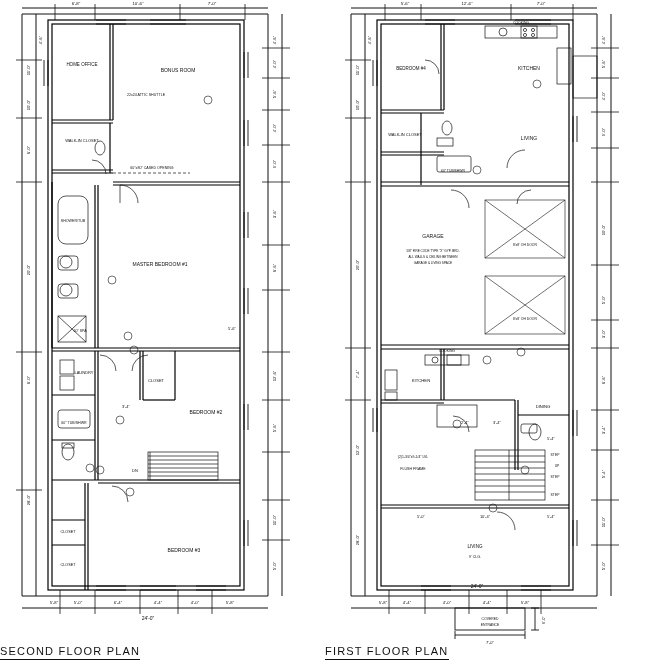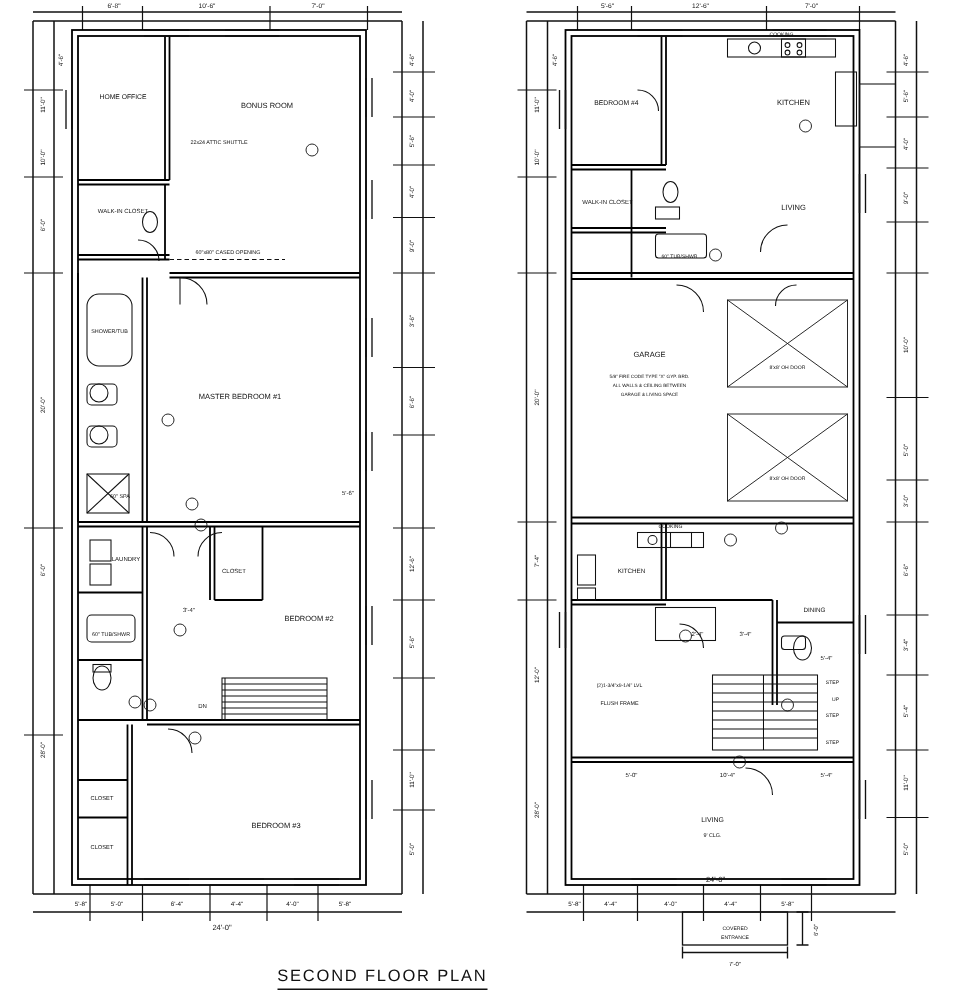--- a/index.html
+++ b/index.html
@@ -26,21 +26,21 @@
     width: 325px;
     height: 671px;
   }
   #plan-second { left: 0; }
   #plan-first { left: 325px; }
 
   .caption {
     position: absolute;
     bottom: 14px;
     width: 100%;
-    text-align: right;
+    text-align: left;
     font-size: 11px;
     letter-spacing: 1.2px;
     font-family: "Liberation Sans", sans-serif;
     color: #111;
   }
   .caption span {
     border-bottom: 1px solid #111;
     padding-bottom: 2px;
   }
 
@@ -540,15 +540,18 @@
 
         <text x="140" y="424" font-size="4" text-anchor="middle">2'-4"</text>
         <text x="172" y="424" font-size="4" text-anchor="middle">3'-4"</text>
         <text x="96" y="518" font-size="4" text-anchor="middle">5'-0"</text>
         <text x="160" y="518" font-size="4" text-anchor="middle">10'-4"</text>
         <text x="226" y="518" font-size="4" text-anchor="middle">5'-4"</text>
         <text x="226" y="440" font-size="4" text-anchor="middle">5'-4"</text>
       </g>
     </svg>
 
+    <div class="caption">
+      <span>FIRST FLOOR PLAN</span>
+    </div>
   </div>
 
 </div>
 
 </body></html>

